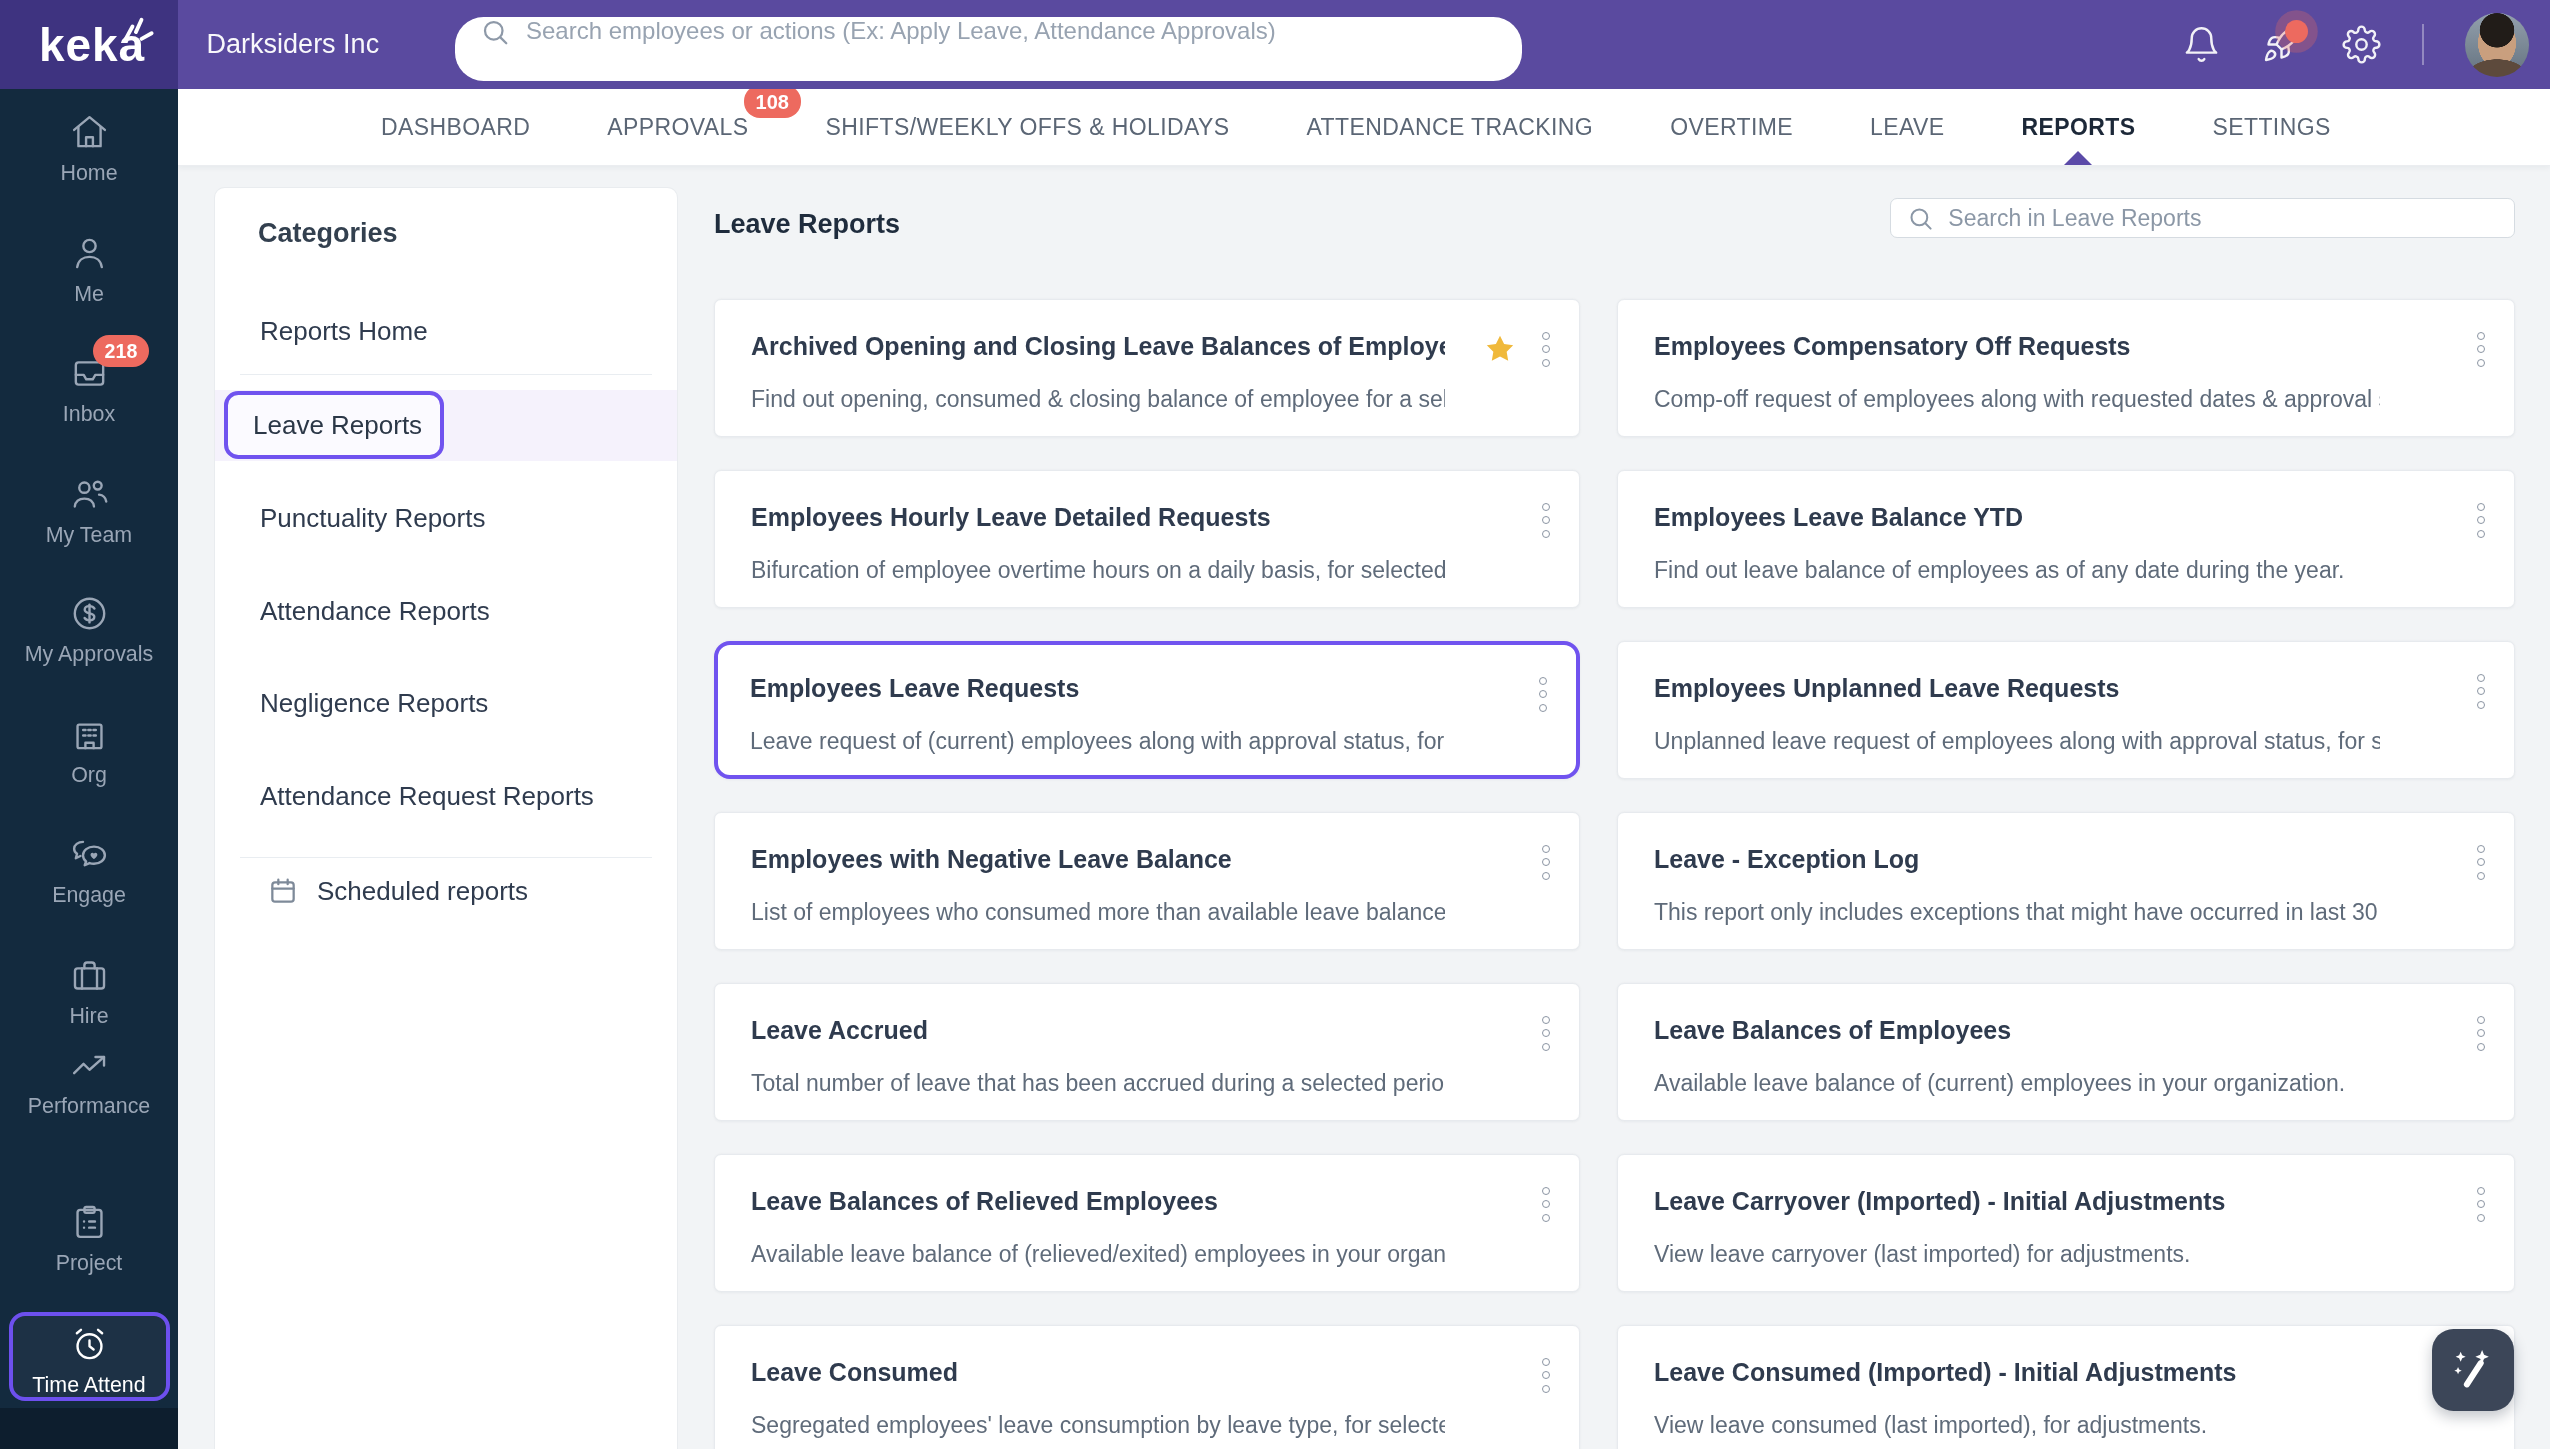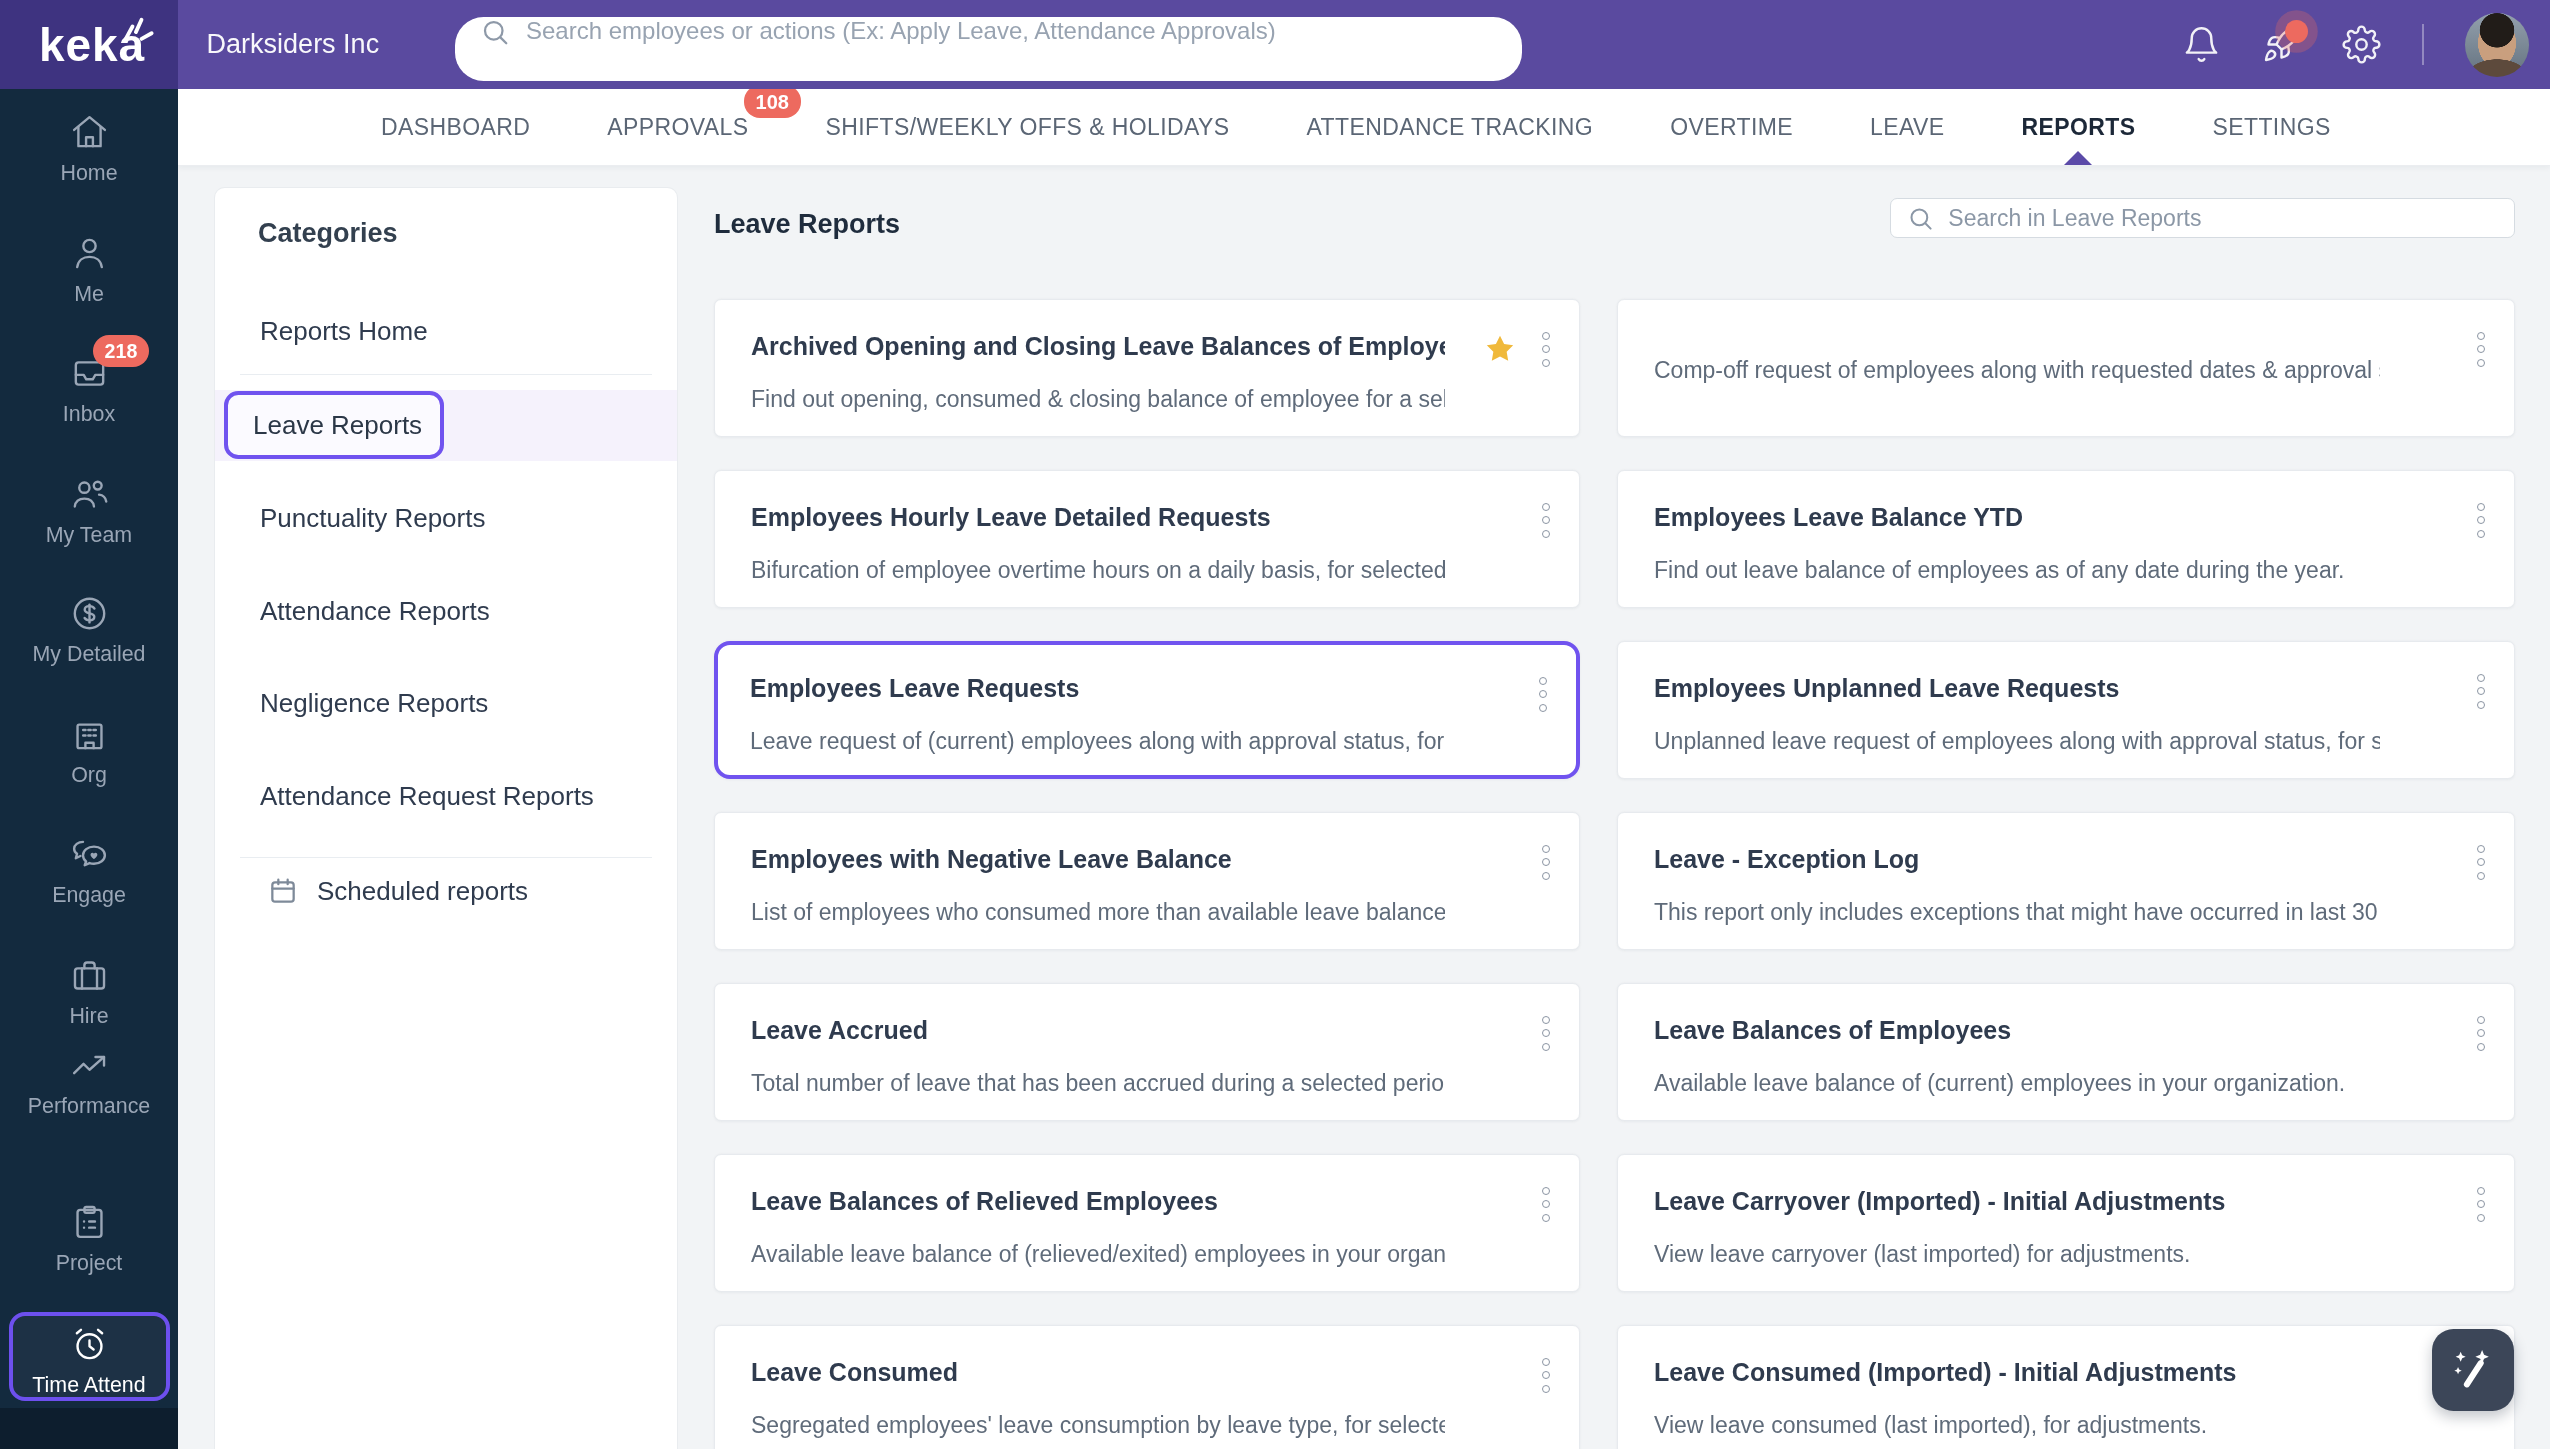--- a/index.html
+++ b/index.html
@@ -196,21 +196,21 @@
             <path d="M17.6 12.1c2.3.3 3.8 1.7 4.2 4"></path>
           </svg>
           <span class="side-label">My Team</span>
         </div>
         <div class="side-item" style="top: 504px;">
           <svg class="icn " viewBox="0 0 24 24" fill="none" stroke="currentColor" stroke-width="1.4" stroke-linecap="round" stroke-linejoin="round">
             <circle cx="12" cy="12" r="8.6"></circle>
             <path d="M12 6.8v10.4"></path>
             <path d="M14.9 9.1c-.5-.9-1.6-1.4-2.9-1.4-1.6 0-2.8.8-2.8 2.1 0 2.7 5.6 1.5 5.6 4.1 0 1.3-1.2 2.1-2.8 2.1-1.3 0-2.4-.5-2.9-1.4"></path>
           </svg>
-          <span class="side-label">My Detailed</span>
+          <span class="side-label">My Approvals</span>
         </div>
         <div class="side-item" style="top: 625px;">
           <svg class="icn " viewBox="0 0 24 24" fill="none" stroke="currentColor" stroke-width="1.4" stroke-linecap="round" stroke-linejoin="round">
             <rect x="5" y="6.2" width="14" height="13.8" rx="1"></rect>
             <path d="M9.6 20v-3.2h4.8V20"></path>
             <path d="M8.3 9.4h1.4M11.3 9.4h1.4M14.3 9.4h1.4M8.3 12.6h1.4M11.3 12.6h1.4M14.3 12.6h1.4"></path>
           </svg>
           <span class="side-label">Org</span>
         </div>
         <div class="side-item" style="top: 745px;">
@@ -305,20 +305,21 @@
             </svg>
           </span>
           <div class="kebab">
             <i></i>
             <i></i>
             <i></i>
           </div>
         </div>
       </div>
       <div class="card">
+        <div class="card-title">Employees Compensatory Off Requests</div>
         <div class="card-desc">Comp-off request of employees along with requested dates &amp; approval status, for...</div>
         <div class="card-actions">
           <div class="kebab">
             <i></i>
             <i></i>
             <i></i>
           </div>
         </div>
       </div>
       <div class="card">

